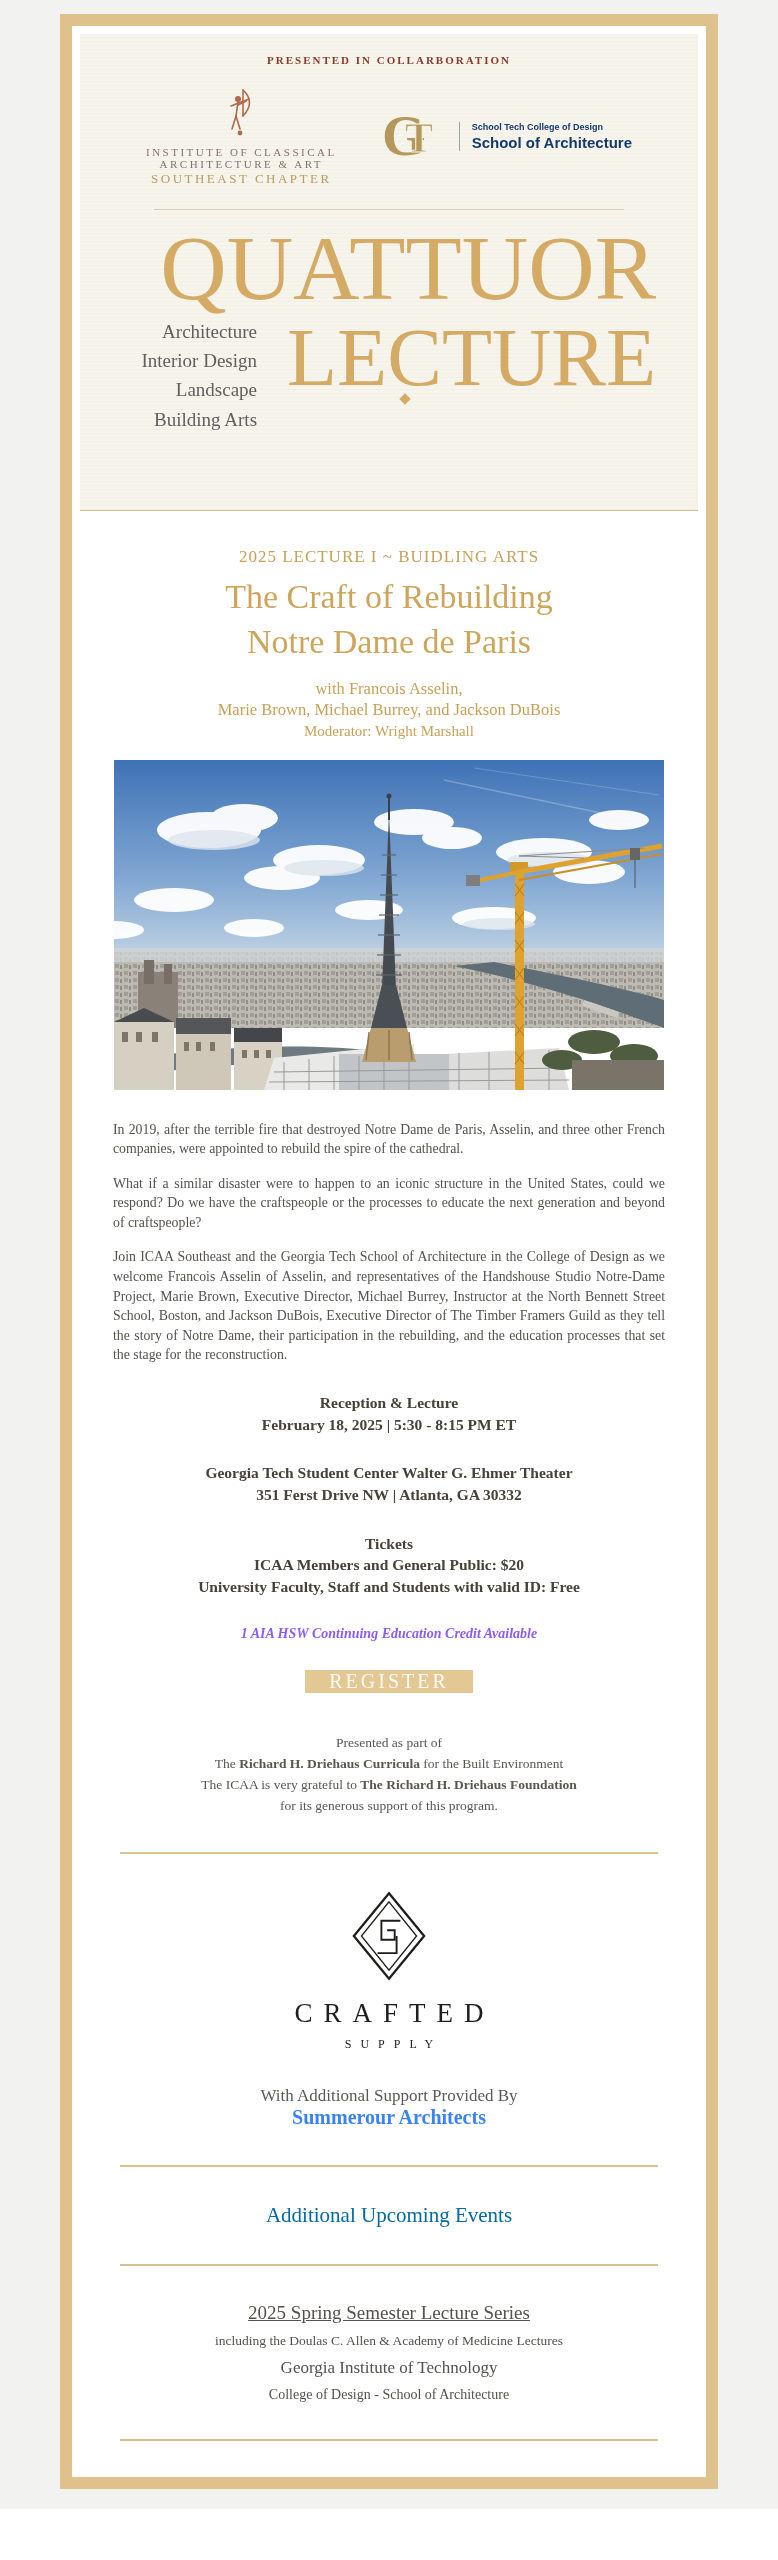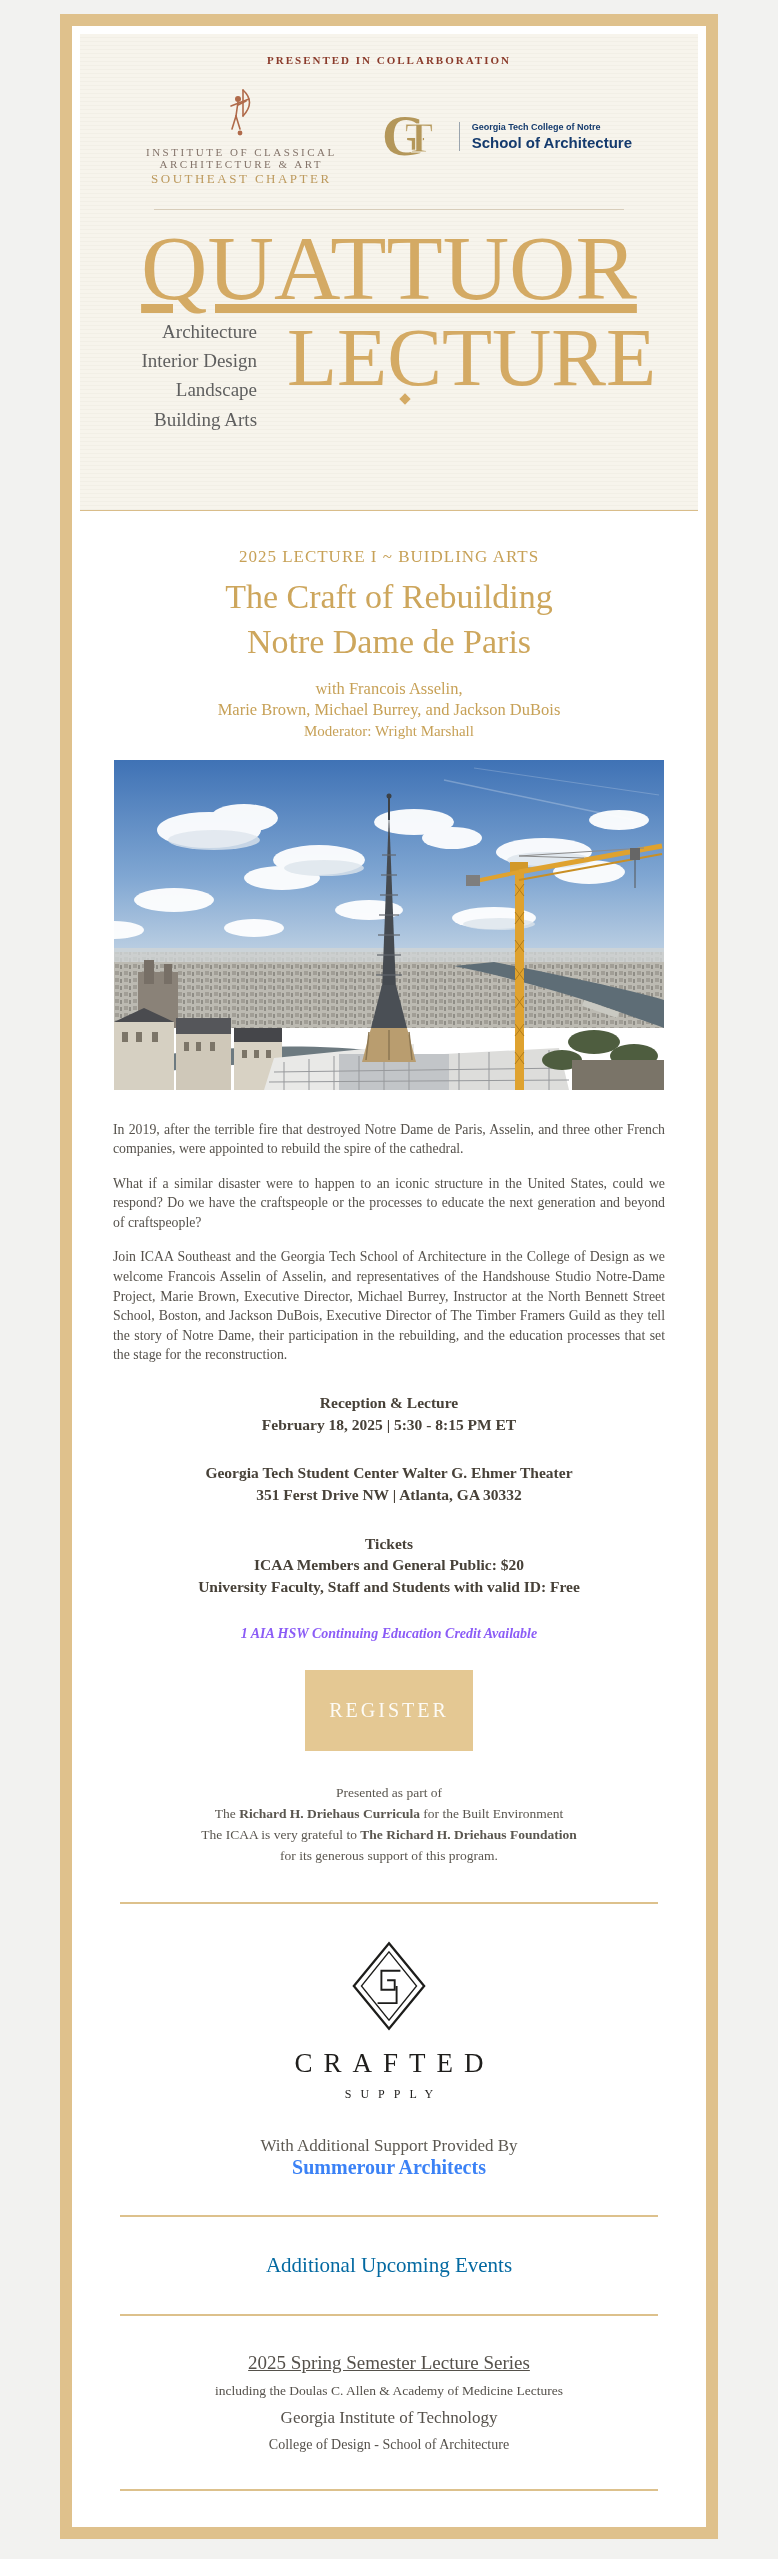--- a/index.html
+++ b/index.html
@@ -23,21 +23,21 @@
   .icaa-lines { margin-top: 4px; color: #84746a; }
   .icaa-l1, .icaa-l2 { font-size: 11px; letter-spacing: 2.5px; }
   .icaa-l3 { font-size: 13px; letter-spacing: 2.5px; color: #bd9a5e; margin-top: 1px; }
   .gt-logo { display: flex; align-items: center; gap: 12px; }
   .gt-text { border-left: 1px solid #9aa4ae; padding-left: 12px; font-family: "Liberation Sans", sans-serif; color: #143a6d; text-align: left; }
   .gt-t1 { font-size: 9px; font-weight: bold; }
   .gt-t2 { font-size: 15px; font-weight: bold; margin-top: 2px; }
   .logo-divider { width: 470px; height: 1px; background: #d8cdba; margin: 22px auto 0; }
 
   .hero-title { padding: 10px 42px 0; color: #d4aa64; }
-  .hero-t1 { font-size: 92px; line-height: 1.05; text-align: center; white-space: nowrap; text-decoration: underline; }
+  .hero-t1 { font-size: 92px; line-height: 1.05; text-align: right; white-space: nowrap; }
   .title-row { display: flex; justify-content: flex-end; }
   .disciplines { color: #5f5f5f; font-size: 19px; line-height: 1.55; text-align: right; align-self: flex-end; margin: 0 30px 30px 0; }
   .ls-block { text-align: right; }
   .hero-t2 { font-size: 82px; line-height: 1.0; position: relative; white-space: nowrap; }
   .hero-t3 { font-size: 82px; line-height: 1.0; white-space: nowrap; }
   .orn { position: absolute; left: 31%; bottom: -4px; width: 8px; height: 8px; background: #d4aa64; transform: rotate(45deg); }
 
   
   .lecture-head { text-align: center; padding: 36px 0 0; color: #c7a157; }
   .lec-eyebrow { font-size: 17px; letter-spacing: 1px; }
@@ -51,24 +51,24 @@
   
   .body-copy { width: 552px; margin: 30px auto 0; color: #55514b; font-size: 13.8px; line-height: 1.42; text-align: justify; }
   .body-copy p + p { margin-top: 15px; }
 
   .info-block { text-align: center; color: #474138; font-weight: bold; font-size: 15.5px; line-height: 1.4; margin-top: 27px; }
   .credit { text-align: center; color: #8b5cf6; font-weight: bold; font-style: italic; font-size: 14px; margin-top: 28px; }
 
   .register-btn {
     display: block; margin: 28px auto 0; background: #e4c893; color: #fdfbf5;
     border: none; font-family: "Liberation Serif", serif; font-size: 20px;
-    letter-spacing: 3px; padding: 29px 0; width: 168px; text-align: center; cursor: pointer;
+    letter-spacing: 3px; padding: 0 0; width: 168px; text-align: center; cursor: pointer;
   }
 
-  .presented { text-align: center; color: #5a564f; font-size: 13.5px; line-height: 1.55; margin-top: 32px; }
+  .presented { text-align: center; color: #5a564f; font-size: 13.5px; line-height: 1.55; margin-top: 40px; }
 
   .divider { width: 538px; height: 2px; background: #ddc18c; margin: 36px auto; }
 
   .made-possible { text-align: center; color: #5d5952; font-size: 18px; }
 
   .crafted { text-align: center; margin-top: 28px; color: #1f1e1c; }
   .crafted-name { font-size: 27px; letter-spacing: 11px; padding-left: 11px; margin-top: 12px; }
   .crafted-sub { font-size: 12px; letter-spacing: 9px; padding-left: 9px; margin-top: 8px; }
 
   .support { text-align: center; margin-top: 34px; color: #5d5952; font-size: 17px; }
@@ -117,21 +117,21 @@
           </div>
 
           <div class="gt-logo">
             <span>
               <svg width="66" height="50" viewBox="0 0 66 50">
                 <text x="1" y="45" font-family="Liberation Serif, serif" font-weight="bold" font-size="56" fill="#b4975a">G</text>
                 <text x="24" y="42" font-family="Liberation Serif, serif" font-weight="bold" font-size="42" fill="#b4975a" stroke="#f7f4ec" stroke-width="1">T</text>
               </svg>
             </span>
             <div class="gt-text">
-              <div class="gt-t1">Georgia Tech College of Notre</div>
+              <div class="gt-t1">School Tech College of Design</div>
               <div class="gt-t2">School of Architecture</div>
             </div>
           </div>
         </div>
 
         <div class="logo-divider"></div>
 
         <div class="hero-title">
           <div class="hero-t1">QUATTUOR</div>
           <div class="title-row">

